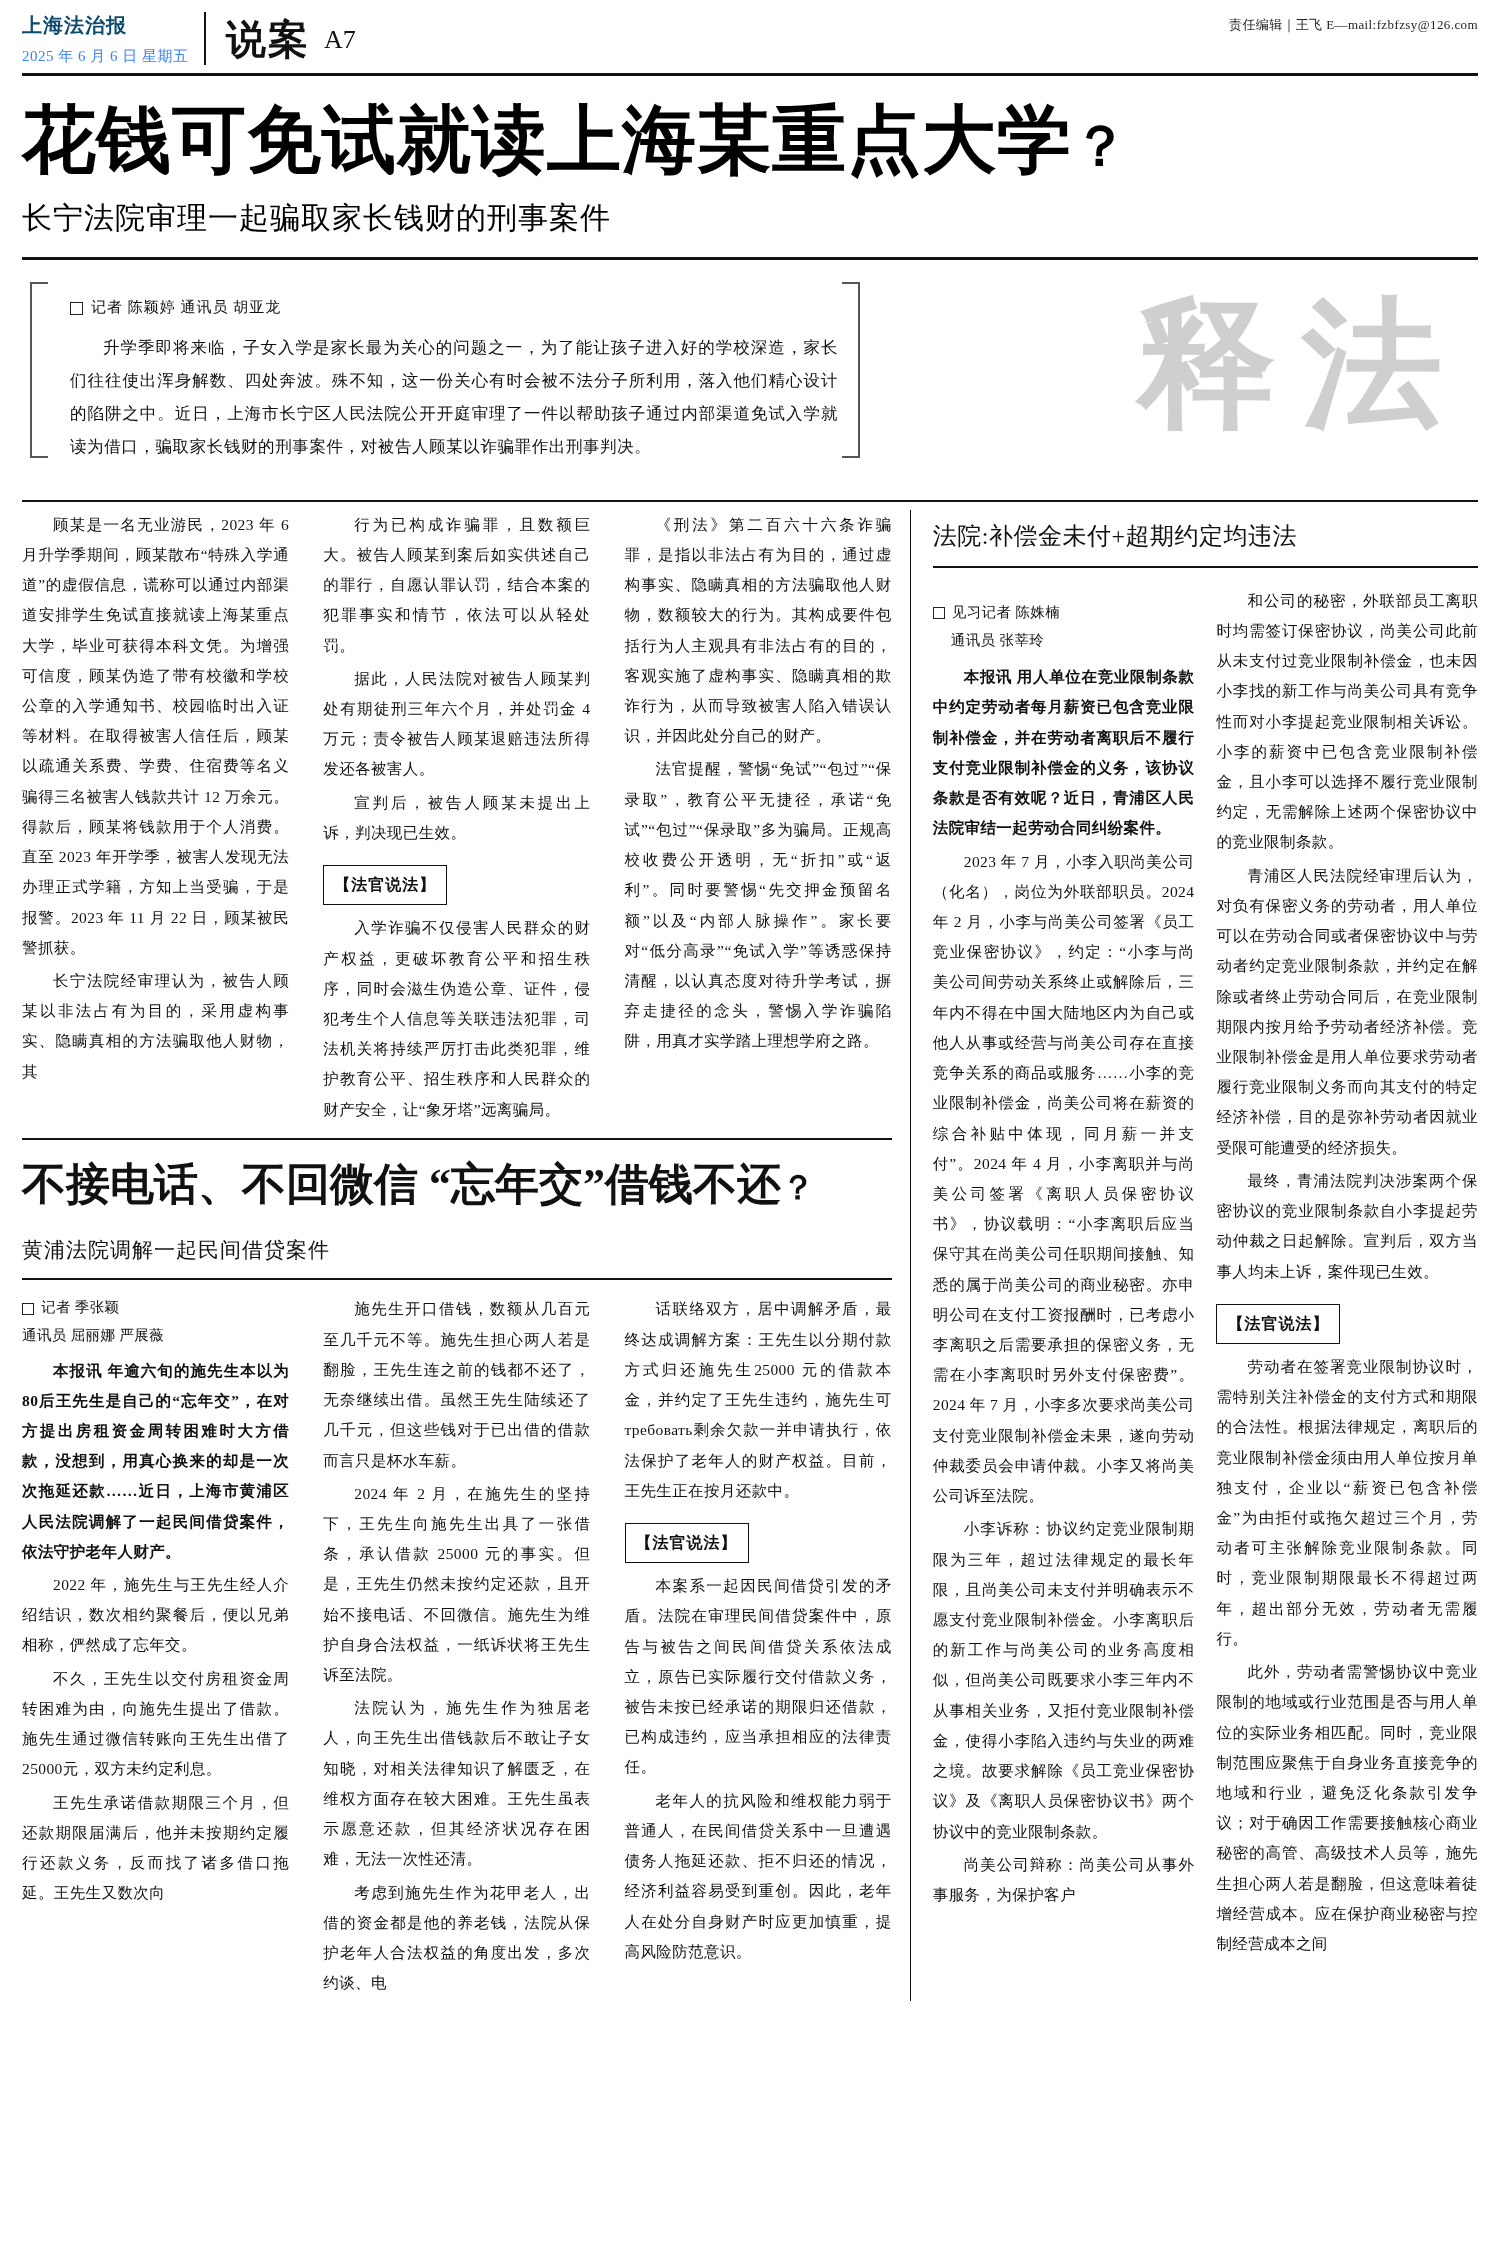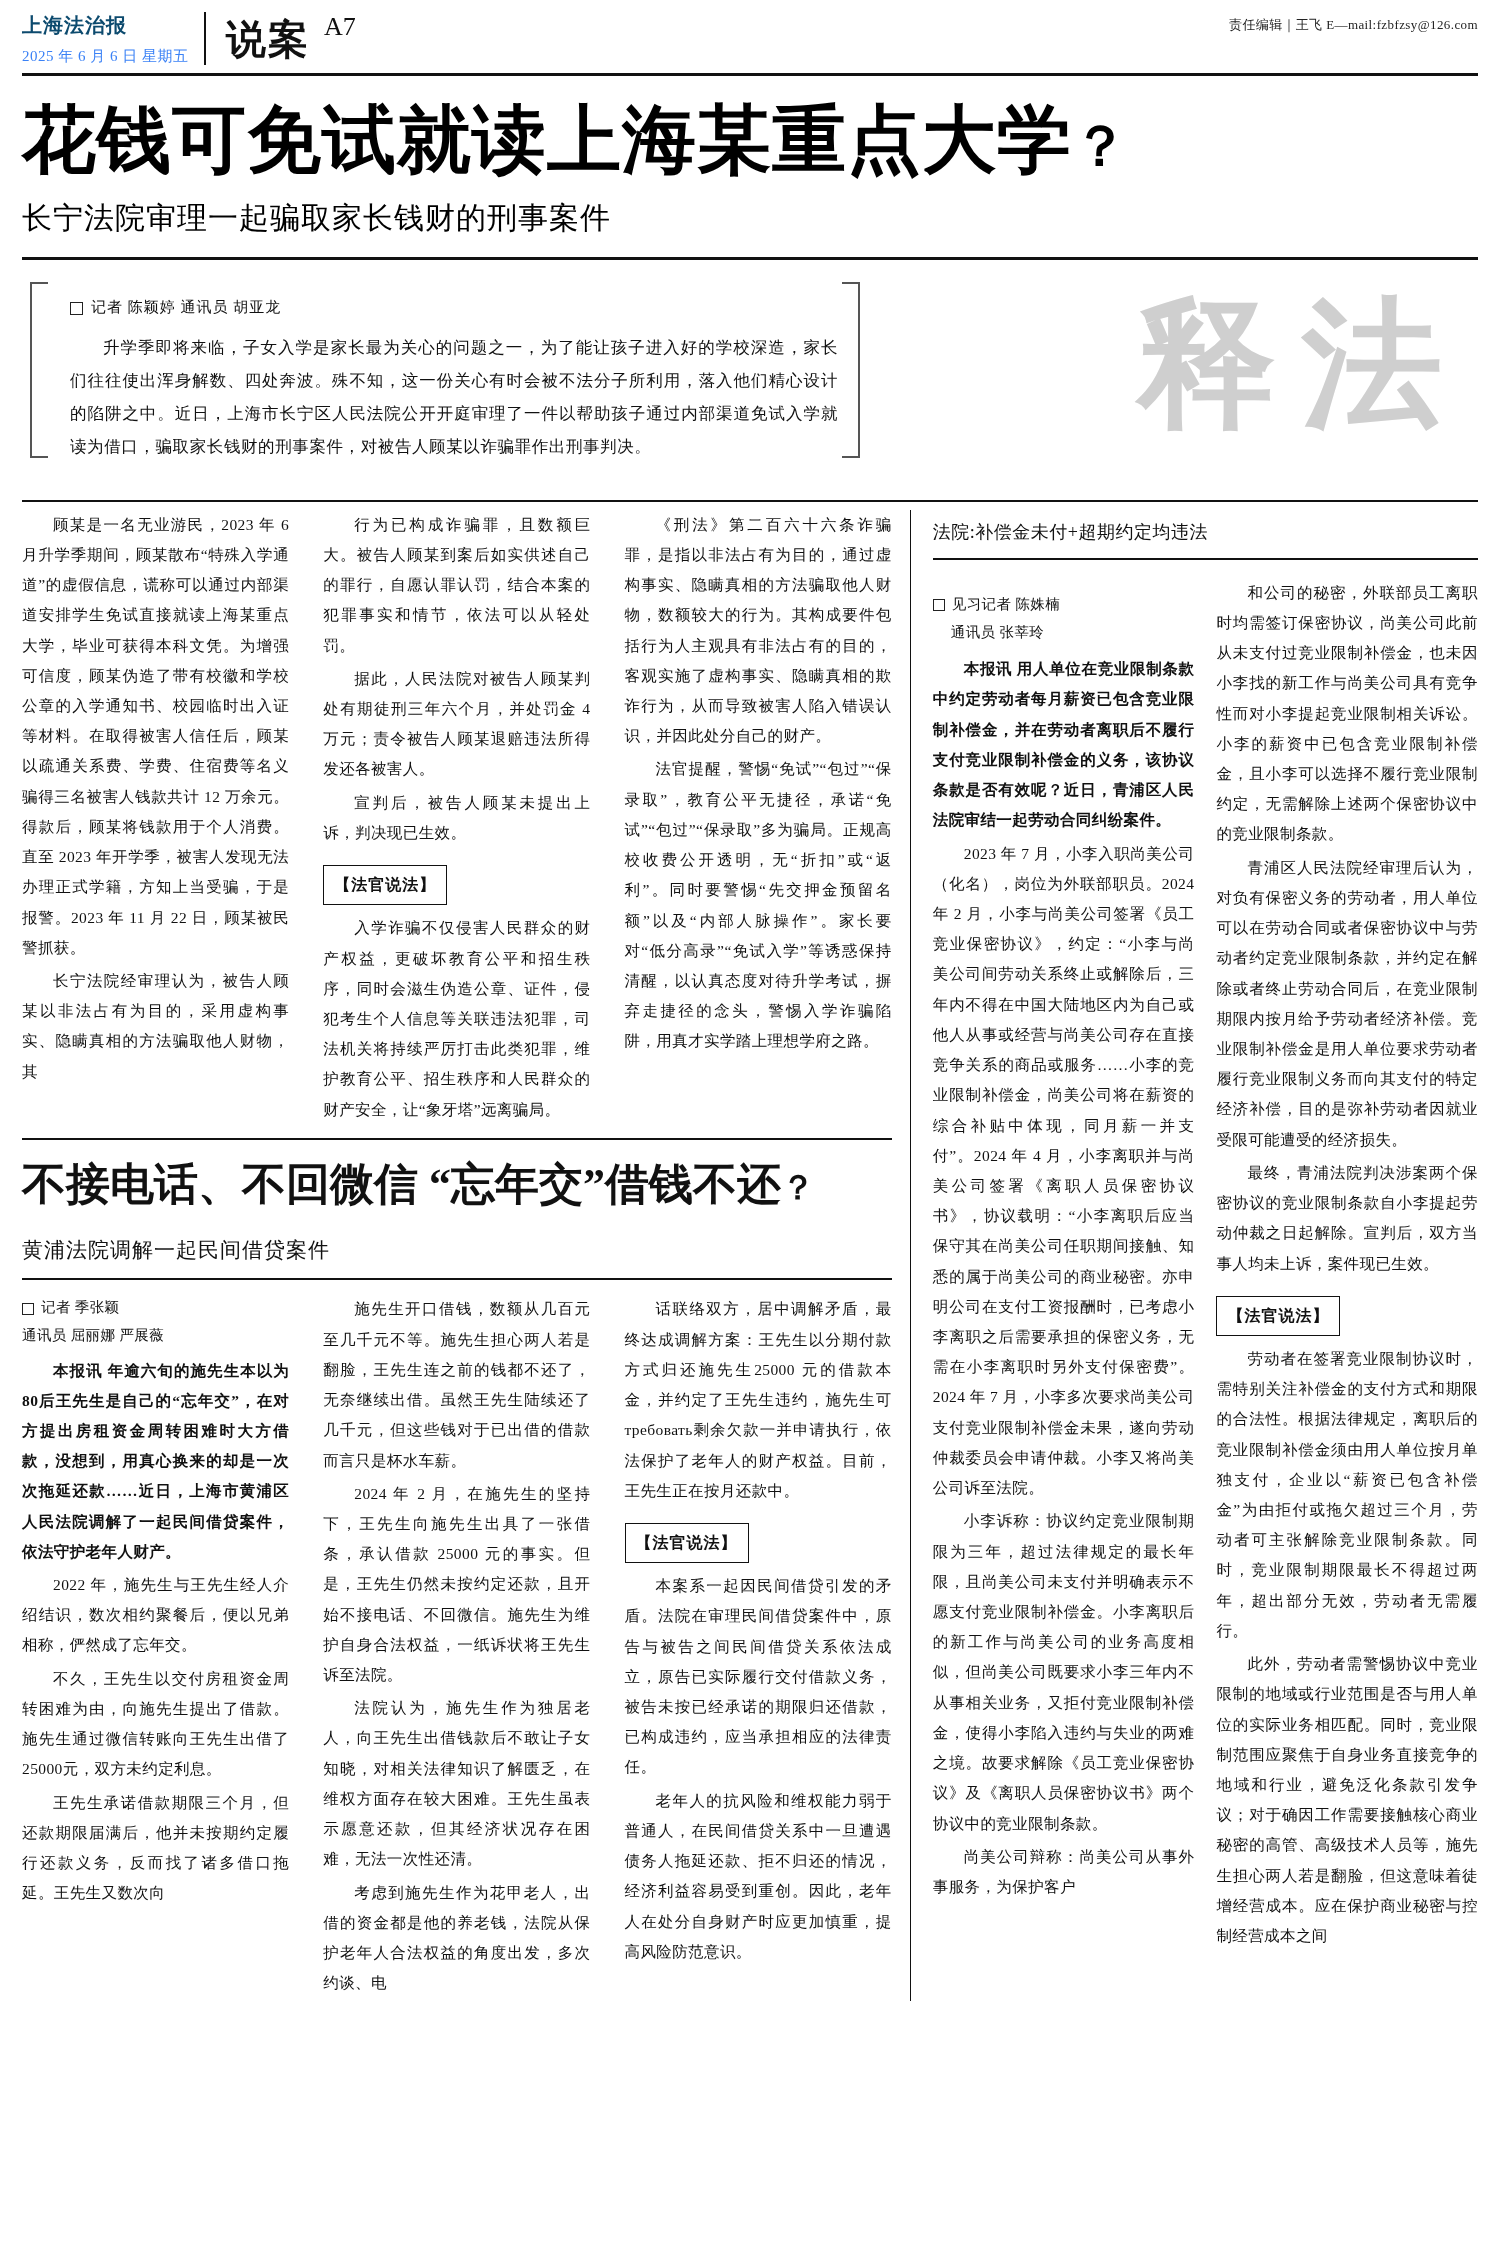--- a/index.html
+++ b/index.html
@@ -46,21 +46,21 @@
     letter-spacing: 0.5px;
   }
   .mast-divider {
     width: 2px;
     background: #111;
     align-self: stretch;
     margin: 2px 20px 2px 0;
   }
   .mast-section {
     display: flex;
-    align-items: flex-start;
+    align-items: center;
     gap: 14px;
     padding-top: 2px;
   }
   .mast-section-name {
     font-size: 40px;
     font-weight: bold;
     letter-spacing: 2px;
     font-family: "Liberation Serif", serif;
   }
   .mast-section-code {
@@ -244,21 +244,21 @@
 
   
   .right-title {
     font-size: 36px;
     font-weight: bold;
     letter-spacing: 0px;
     line-height: 1.2;
     white-space: nowrap;
   }
   .right-sub {
-    font-size: 18px;
+    font-size: 24px;
     margin-top: 10px;
     letter-spacing: 0.5px;
     padding-bottom: 14px;
     border-bottom: 2px solid #111;
   }
   .right-byline {
     font-size: 14.5px;
     line-height: 1.95;
     margin: 12px 0 8px 0;
   }

